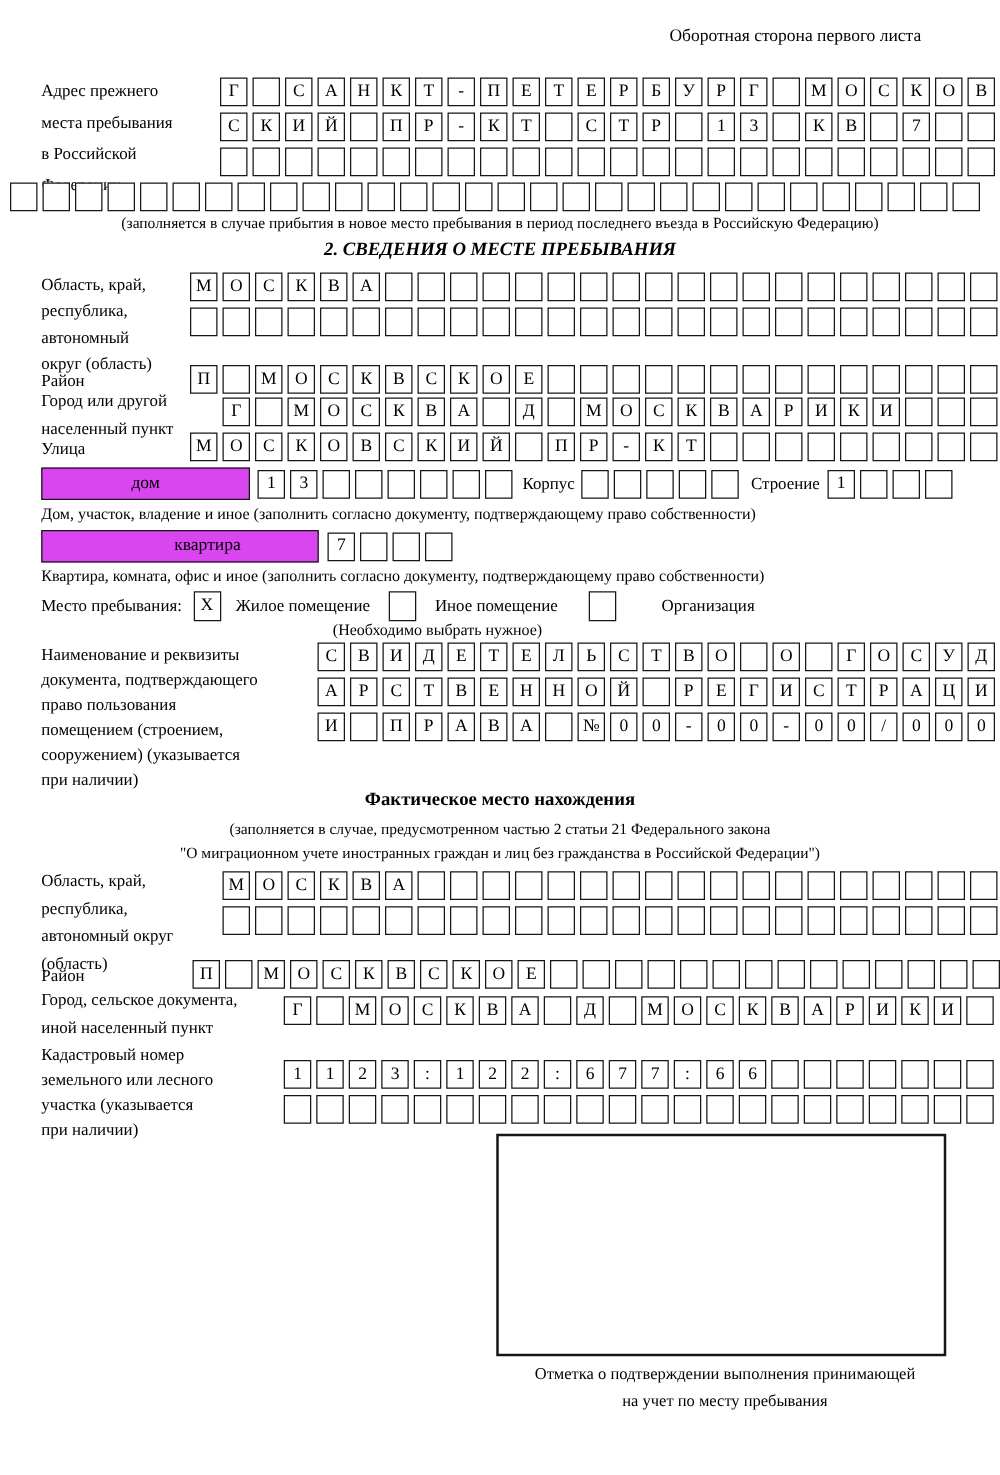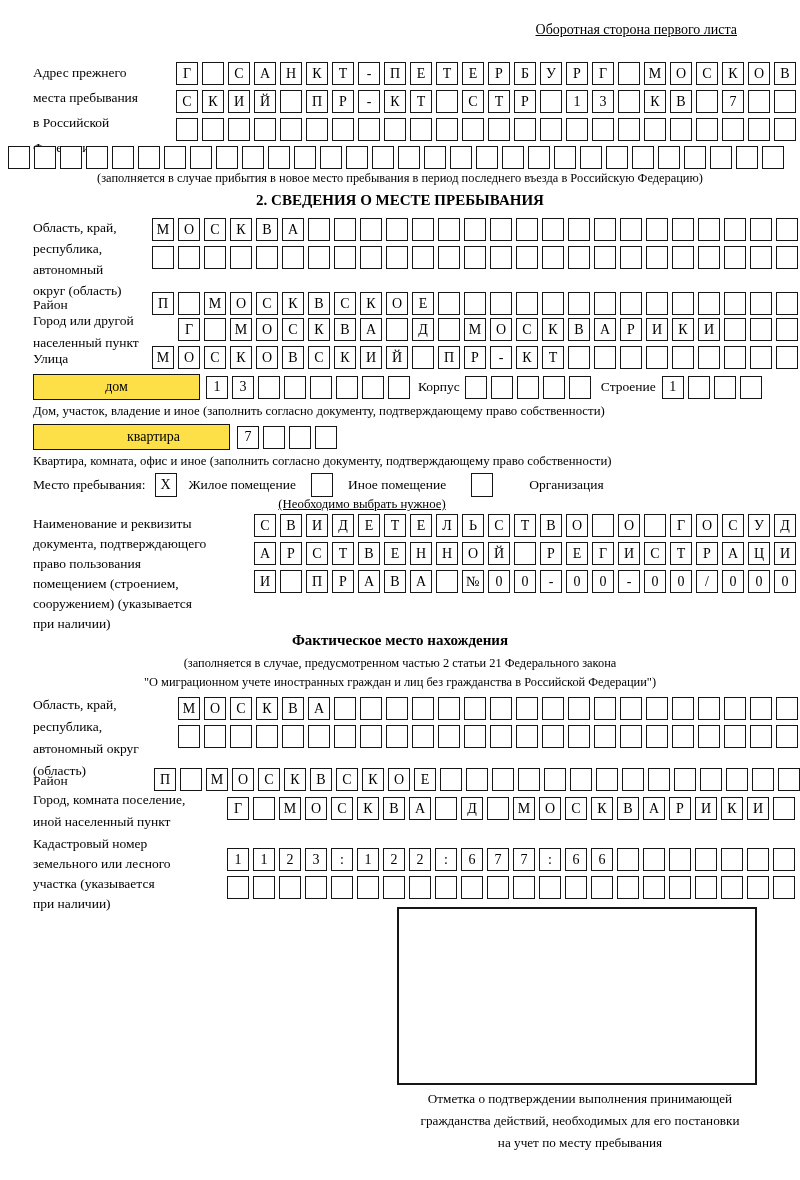--- a/index.html
+++ b/index.html
@@ -1,36 +1,36 @@
 <!DOCTYPE html>
 <html><head>
 <meta charset="utf-8">
 <style>
   * { margin:0; padding:0; box-sizing:border-box; }
   html,body { width:800px; height:1180px; background:#ffffff; }
   body { position:relative; font-family:"Liberation Serif", serif; color:#000; font-size:13.5px; overflow:hidden; }
-  .abs { position:absolute;text-decoration:underline; }
+  .abs { position:absolute; }
   .cellrow { position:absolute; display:flex; gap:4px; }
   .cell {
     flex:none; width:22px; height:23px;
     border:1.6px solid #161616;
     display:flex; align-items:center; justify-content:center;
     font-size:14px; line-height:1; background:#fff;
   }
   .label { position:absolute; font-size:13.5px; line-height:21px; }
   .label.tight div { line-height:20px; }
   .label.wide div { line-height:22px; }
   .note { position:absolute; left:0; width:100%; text-align:center; font-size:12.4px; }
   .note-left { position:absolute; font-size:12.8px; }
   .title { position:absolute; left:0; width:100%; text-align:center; font-weight:bold; font-size:15px; }
   .inline-row { position:absolute; display:flex; align-items:center; }
   .wbox {
     border:1.6px solid #161616; height:26px;
     display:flex; align-items:center; justify-content:center;
-    font-size:14px; flex:none; background:#fde047;
+    font-size:14px; flex:none; background:#d946ef;
   }
   .checkbox {
     flex:none; width:22px; height:24px; border:1.6px solid #161616;
     display:flex; align-items:center; justify-content:center; font-size:14px; background:#fff;
   }
   .stamp-box { position:absolute; left:397px; top:907px; width:360px; height:178px; border:2px solid #161616; background:#fff; }
   .stamp-caption { position:absolute; left:385px; top:1088px; width:390px; text-align:center; font-size:13.2px; }
   .stamp-caption div { line-height:22px; }
   .fact-note div { line-height:19px; }
 </style>
@@ -150,21 +150,21 @@
     <span class="cell"></span>
     <span class="cell"></span>
     <span class="cell"></span>
     <span class="cell"></span>
     <span class="cell"></span>
     <span class="cell"></span>
     <span class="cell"></span>
   </div>
 <div class="note" style="top:171px;">(заполняется в случае прибытия в новое место пребывания в период последнего въезда в Российскую Федерацию)</div>
 
-<div class="title" style="top:192px;">2. СВЕДЕНИЯ О МЕСТЕ ПРЕБЫВАНИЯ</div>
+<div class="title" style="top:192px;font-style:italic;">2. СВЕДЕНИЯ О МЕСТЕ ПРЕБЫВАНИЯ</div>
 
 <div class="label" style="left:33px; top:217px;">
     <div>Область, край,</div>
     <div>республика,</div>
     <div>автономный</div>
     <div>округ (область)</div>
   </div>
 <div class="cellrow" style="left:152px; top:218px;">
     <span class="cell">М</span>
     <span class="cell">О</span>
@@ -333,40 +333,40 @@
   <div style="display:flex; gap:4px; margin-left:6px;">
       <span class="cell">1</span>
       <span class="cell"></span>
       <span class="cell"></span>
       <span class="cell"></span>
     </div>
 </div>
 <div class="note-left" style="left:33px; top:404px;">Дом, участок, владение и иное (заполнить согласно документу, подтверждающему право собственности)</div>
 
 <div class="inline-row" style="left:33px; top:424px;">
-  <div class="wbox" style="width:197px;padding-left:44px;">квартира</div>
+  <div class="wbox" style="width:222px;padding-left:44px;">квартира</div>
   <div style="display:flex; gap:4px; margin-left:7px;">
       <span class="cell">7</span>
       <span class="cell"></span>
       <span class="cell"></span>
       <span class="cell"></span>
     </div>
 </div>
 <div class="note-left" style="left:33px; top:454px;">Квартира, комната, офис и иное (заполнить согласно документу, подтверждающему право собственности)</div>
 
 <div class="inline-row" style="left:33px; top:472px; height:26px;">
   <div>Место пребывания:</div>
   <div class="checkbox" style="margin-left:9px;">X</div>
   <div style="margin-left:12px;text-align:center;">Жилое помещение</div>
   <div class="checkbox" style="margin-left:15px;"></div>
   <div style="margin-left:15px;">Иное помещение</div>
   <div class="checkbox" style="margin-left:25px;"></div>
   <div style="margin-left:36px;">Организация</div>
 </div>
-<div class="abs" style="left:12px; top:497px; width:700px; text-align:center; font-size:12.8px;">(Необходимо выбрать нужное)</div>
+<div class="abs" style="left:0; top:497px; width:700px; text-align:center; font-size:12.8px;">(Необходимо выбрать нужное)</div>
 
 <div class="label tight" style="left:33px; top:514px;">
     <div>Наименование и реквизиты</div>
     <div>документа, подтверждающего</div>
     <div>право пользования</div>
     <div>помещением (строением,</div>
     <div>сооружением) (указывается</div>
     <div>при наличии)</div>
   </div>
 <div class="cellrow" style="left:254px; top:514px;">
@@ -527,21 +527,21 @@
     <span class="cell"></span>
     <span class="cell"></span>
     <span class="cell"></span>
     <span class="cell"></span>
     <span class="cell"></span>
     <span class="cell"></span>
     <span class="cell"></span>
   </div>
 
 <div class="label wide" style="left:33px; top:789px;">
-    <div>Город, комната поселение,</div>
+    <div>Город, сельское документа,</div>
     <div>иной населенный пункт</div>
   </div>
 <div class="cellrow" style="left:227px; top:797px;">
     <span class="cell">Г</span>
     <span class="cell"></span>
     <span class="cell">М</span>
     <span class="cell">О</span>
     <span class="cell">С</span>
     <span class="cell">К</span>
     <span class="cell">В</span>
@@ -613,15 +613,14 @@
     <span class="cell"></span>
     <span class="cell"></span>
     <span class="cell"></span>
     <span class="cell"></span>
     <span class="cell"></span>
   </div>
 
 <div class="stamp-box"></div>
 <div class="stamp-caption">
     <div>Отметка о подтверждении выполнения принимающей</div>
-    <div>гражданства действий, необходимых для его постановки</div>
     <div>на учет по месту пребывания</div>
   </div>
 
 </body></html>

